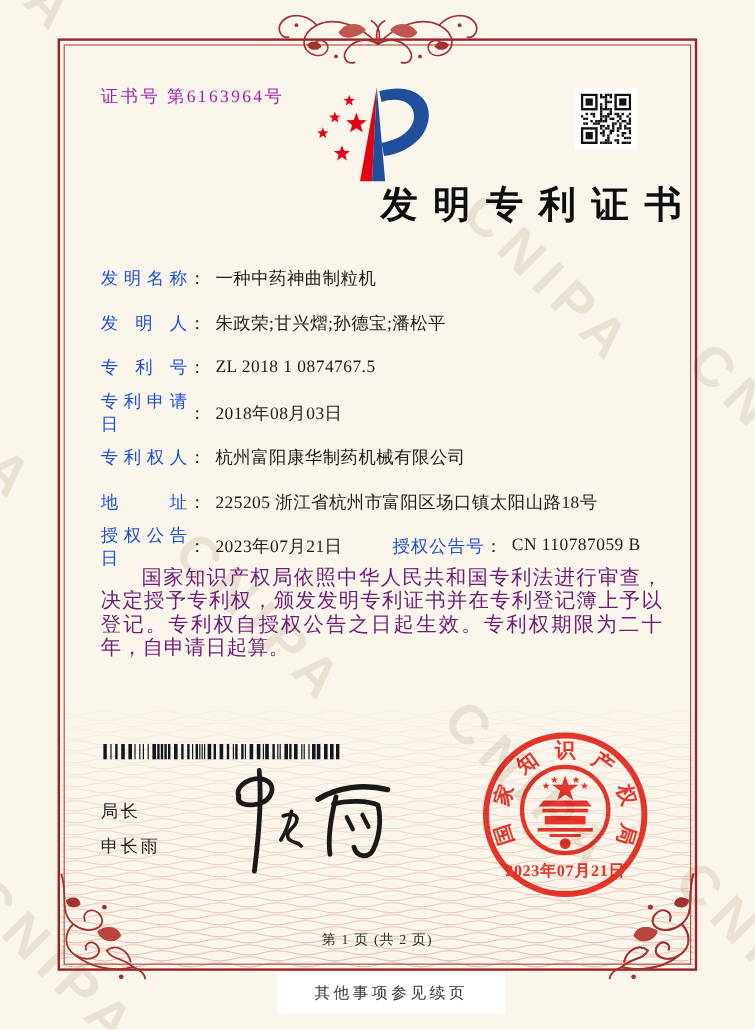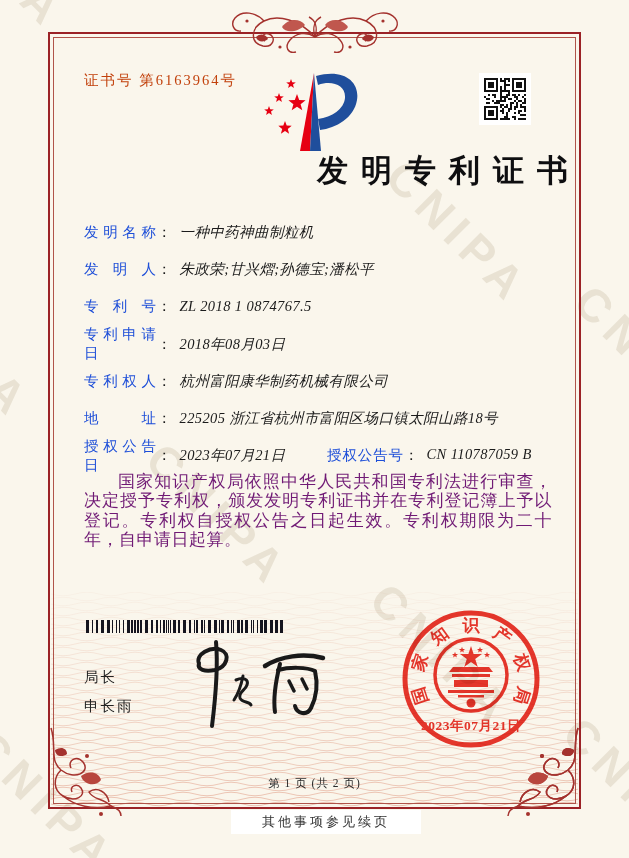--- a/index.html
+++ b/index.html
@@ -27,42 +27,42 @@
     position:absolute; left:3px; top:3px; right:3px; bottom:3px;
     border:1px solid #b0544a;
   }
   .waves { position:absolute; left:51px; top:592px; z-index:2; }
 
   .ornament { position:absolute; z-index:4; }
 
   
   .cert-no {
     position:absolute; left:84px; top:71px; z-index:5;
-    font-size:14.5px; letter-spacing:2px; color:#c2410c;
+    font-size:14.5px; letter-spacing:2px; color:#a21caf;
   }
   .qr-box {
     position:absolute; left:479px; top:73px; width:52px; height:52px;
     background:#fff; z-index:5; display:flex; align-items:center; justify-content:center;
   }
   .logo { position:absolute; left:260px; top:72px; z-index:5; }
   .title {
     position:absolute; left:48px; top:150px; width:533px; z-index:5;
     text-align:right; font-size:31px; font-weight:bold;
     letter-spacing:13px; text-indent:13px; color:#0e0e10;
   }
 
   
   .fields { position:absolute; left:84px; top:214px; width:470px; z-index:5; }
   .frow { height:37.2px; display:flex; align-items:center; font-size:14.5px; position:relative; }
   .flabel {
     display:inline-block; width:72px; text-align:justify; text-align-last:justify;
     color:#1d4ed8; flex:none;
   }
   .fcolon { flex:none; margin:0 2px 0 1px; }
-  .fvalue { margin-left:6px; letter-spacing:0.4px; white-space:nowrap;font-style:italic; }
+  .fvalue { margin-left:6px; letter-spacing:0.4px; white-space:nowrap; }
   .pair2 { position:absolute; left:243px; display:flex; align-items:flex-start; }
   .pair2 .flabel { width:76px; }
 
   
   .paras {
     position:absolute; left:84px; top:472px; width:468px; z-index:5;
     font-size:17px; line-height:19.3px; letter-spacing:0.5px;
     text-align:justify; color:#701a75;
   }
   .paras p { text-indent:2em; }
@@ -76,21 +76,21 @@
   }
   .signature { position:absolute; left:183px; top:634px; z-index:5; }
   .seal { position:absolute; left:396px; top:604px; z-index:6; opacity:0.93; mix-blend-mode:multiply; }
 
   
   .page-note {
     position:absolute; left:48px; top:776px; width:533px; z-index:5;
     text-align:center; font-size:11.5px; letter-spacing:1px; color:#2a2a2a;
   }
   .cont-box {
-    position:absolute; left:231px; top:810px; width:190px; height:24px;
+    position:absolute; left:231px; top:810px; width:190px; height:35px;
     background:#ffffff; z-index:7; display:flex; align-items:center; justify-content:center;
     font-size:13px; letter-spacing:3px; color:#333;
   }
 </style>
 </head>
 <body>
 
 <div class="wm" style="left:-95px; top:-70px;">CNIPA</div>
 <div class="wm" style="left:368px; top:205px;">CNIPA</div>
 <div class="wm" style="left:-130px; top:320px;">CNIPA</div>

